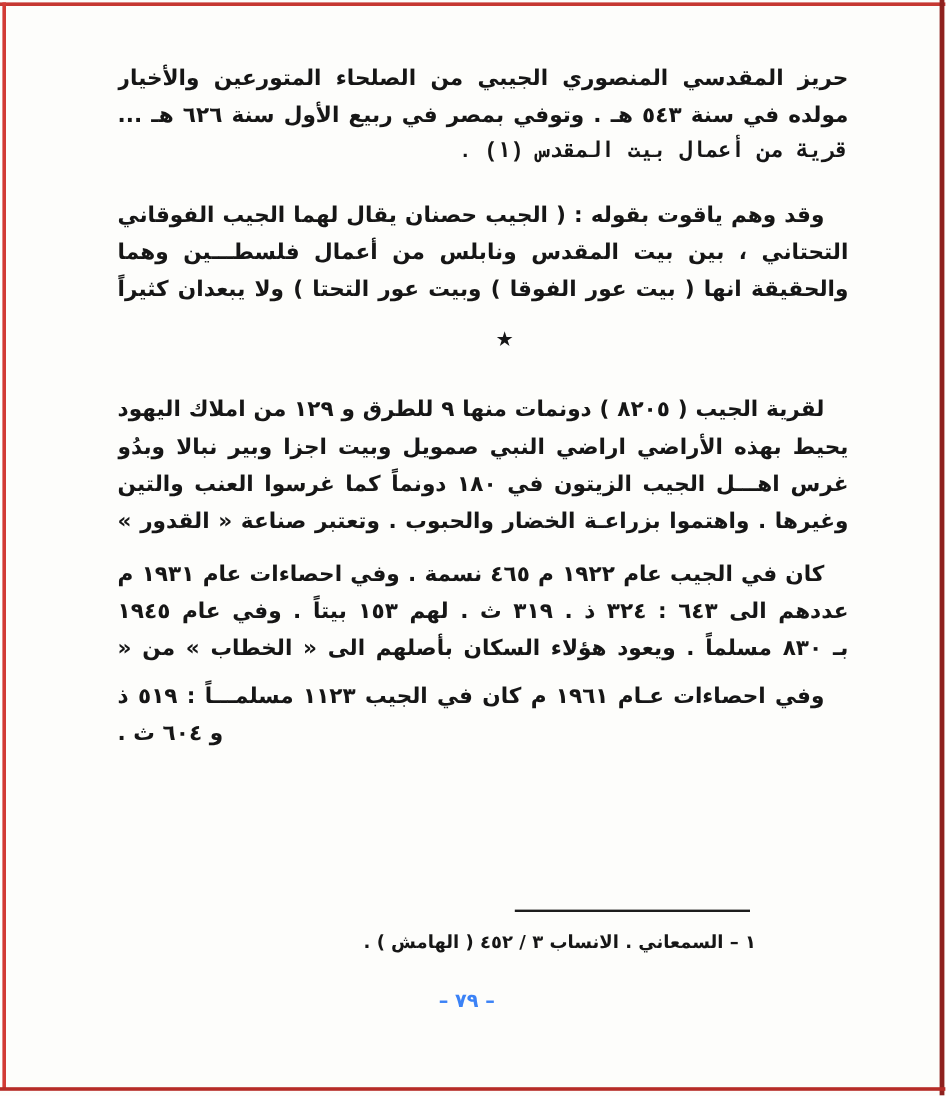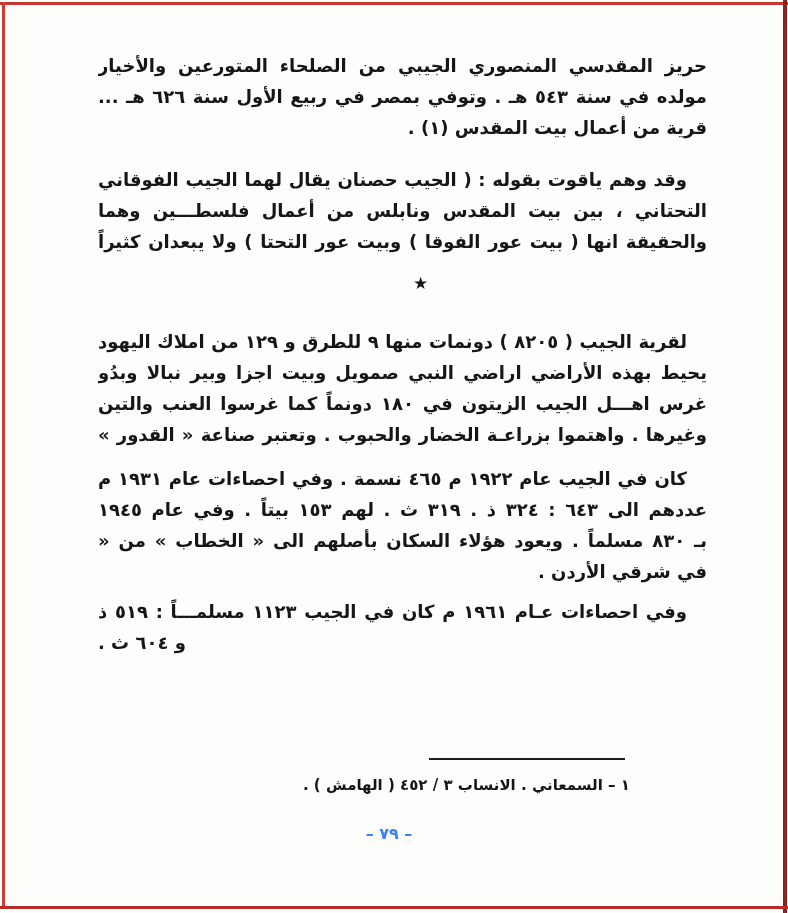--- a/index.html
+++ b/index.html
@@ -32,21 +32,21 @@
   .para { margin: 0; }
   .para + .para { margin-top: 13px; }
   .para.p2 { margin-top: 21px; }
   .para.p3 { margin-top: 28px; }
   .para.p5 { margin-top: 9px; }
   .line {
     height: 31px; overflow: hidden;
     text-align: justify;
     text-align-last: justify;
   }
-  .line.last { text-align-last: right; }
+  .line.last { text-align-last: right; font-family: Liberation Mono, monospace; }
   .line.runover { text-align-last: left; }
   .line.indent { text-indent: 20px; }
 
   .star-sep {
     height: 30px; margin-top: 11px;
     text-align: center;
     font-size: 17px; line-height: 30px;
     position: relative; right: -18px;
     color: #161616;
   }
@@ -98,21 +98,20 @@
       <div class="line indent">لقرية الجيب ( ٨٢٠٥ ) دونمات منها ٩ للطرق و ١٢٩ من املاك اليهود .</div>
       <div class="line">يحيط بهذه الأراضي اراضي النبي صمويل وبيت اجزا وبير نبالا وبدُو وجديدة.</div>
       <div class="line">غرس اهـــل الجيب الزيتون في ١٨٠ دونماً كما غرسوا العنب والتين والبرقوق</div>
       <div class="line">وغيرها . واهتموا بزراعـة الخضار والحبوب . وتعتبر صناعة « القدور » مورد</div>
     </div>
 
     <div class="para p4">
       <div class="line indent">كان في الجيب عام ١٩٢٢ م ٤٦٥ نسمة . وفي احصاءات عام ١٩٣١ م ارتفع</div>
       <div class="line">عددهم الى ٦٤٣ : ٣٢٤ ذ . ٣١٩ ث . لهم ١٥٣ بيتاً . وفي عام ١٩٤٥ قدروا</div>
       <div class="line">بـ ٨٣٠ مسلماً . ويعود هؤلاء السكان بأصلهم الى « الخطاب » من « الرواشدة »</div>
-      <div class="line last">في شرقي الأردن .</div>
     </div>
 
     <div class="para p5">
       <div class="line indent">وفي احصاءات عـام ١٩٦١ م كان في الجيب ١١٢٣ مسلمـــاً : ٥١٩ ذ</div>
       <div class="line runover">و ٦٠٤ ث .</div>
     </div>
 
   </div>
 
   <div class="fn-rule"></div>

